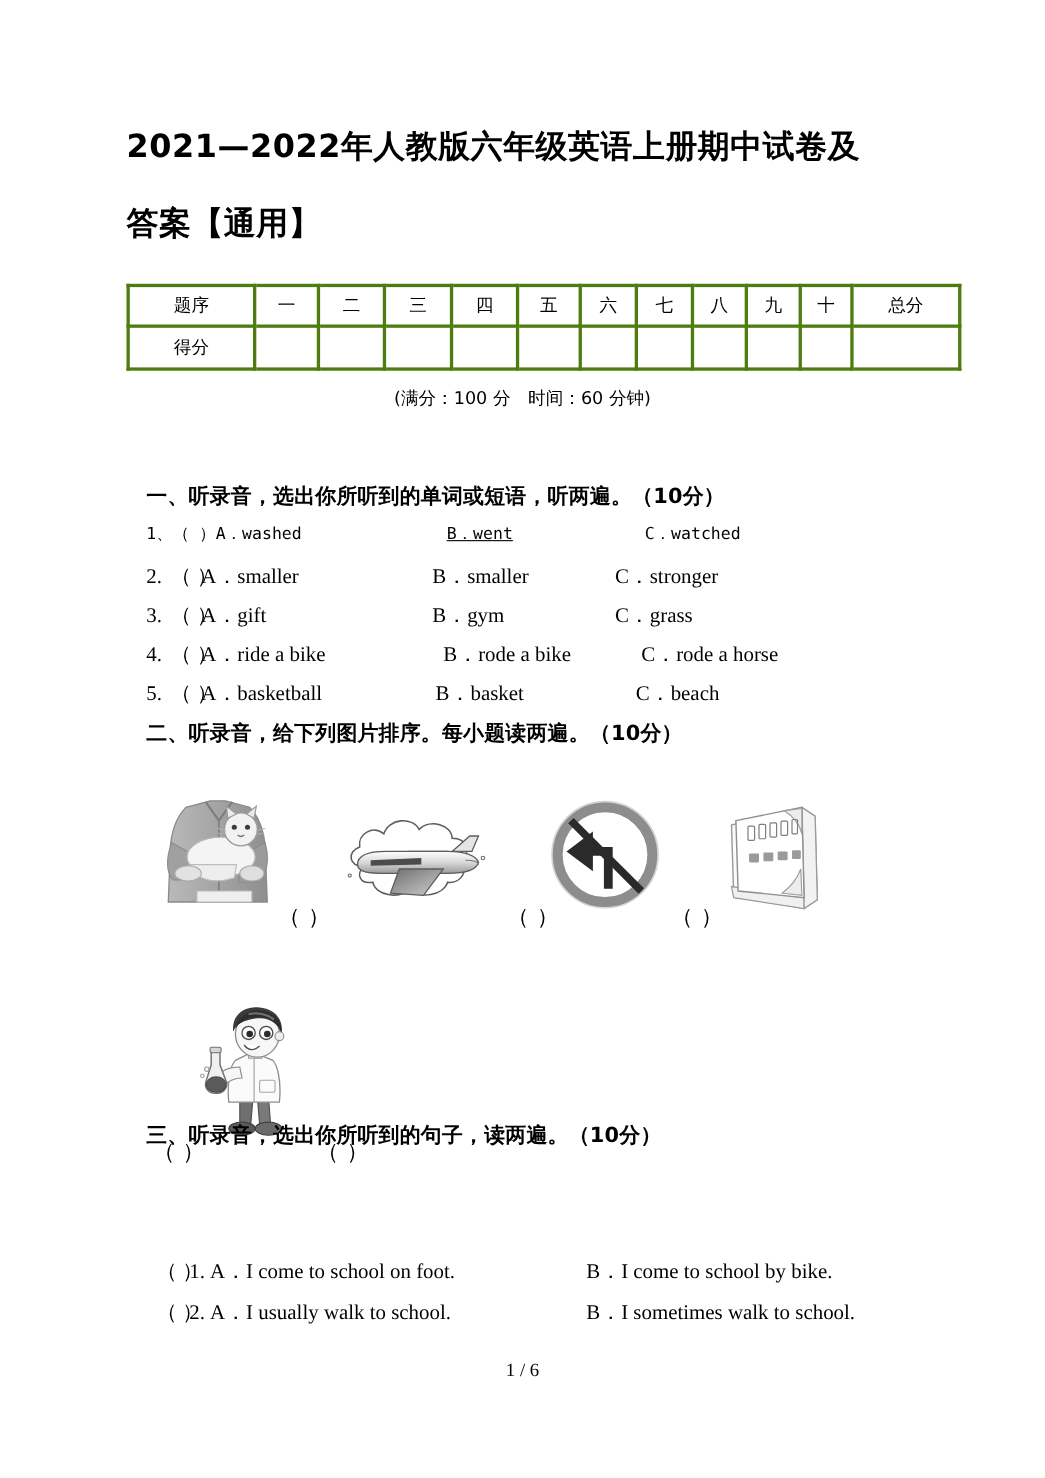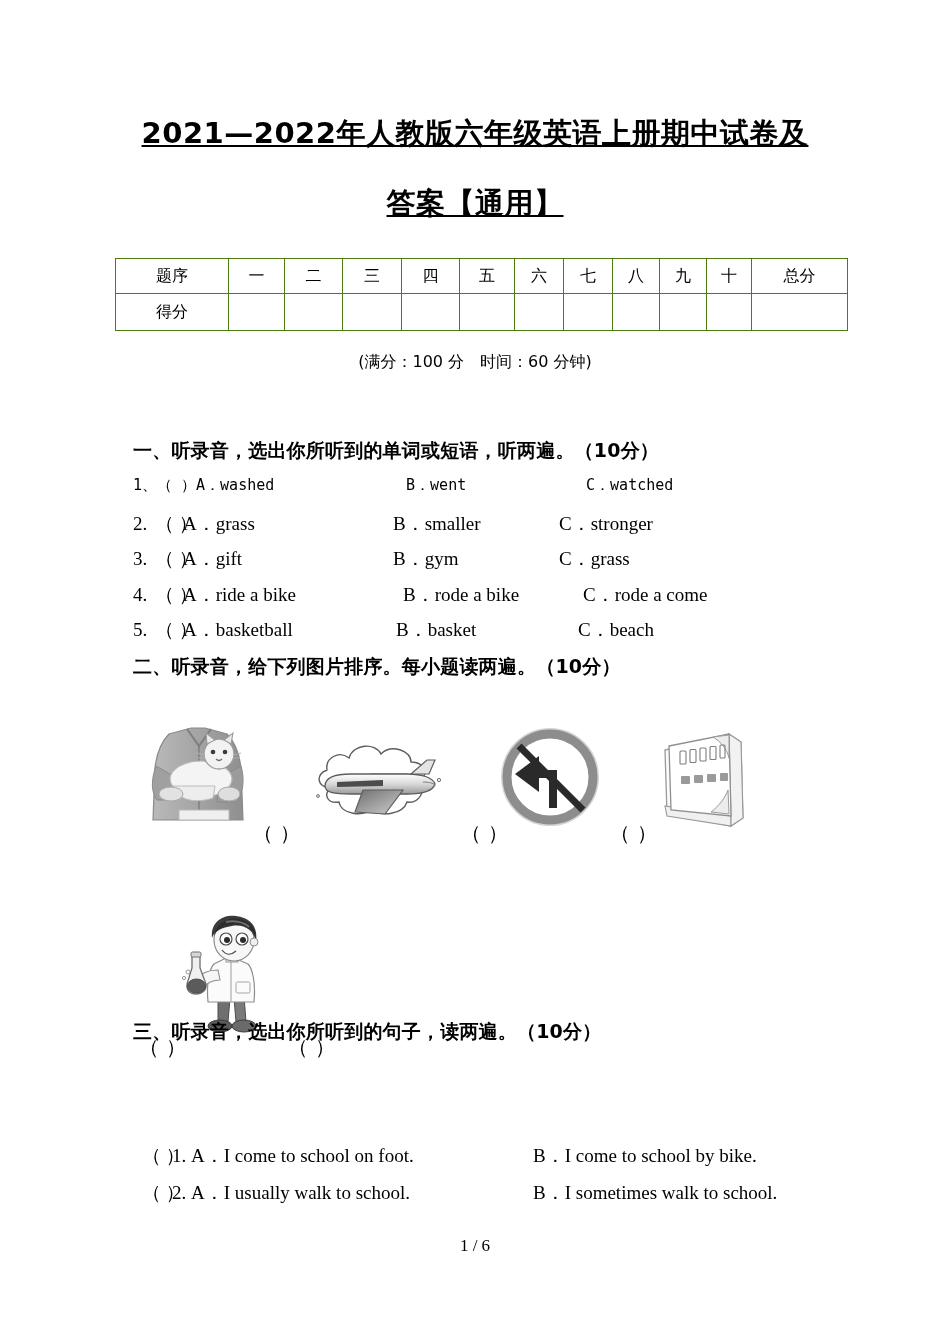--- a/index.html
+++ b/index.html
@@ -23,22 +23,20 @@
     height: 1344px;
     background: #fff;
   }
 
   
   .title-block {
     position: absolute;
     left: 115px;
     top: 118px;
     width: 720px;
-    text-align: center;
-    text-decoration: underline;
   }
   .title-line {
     font-family: "DejaVu Sans", "Liberation Sans", sans-serif;
     font-weight: bold;
     font-size: 29px;
     letter-spacing: 0.5px;
     line-height: 1.05;
     color: #000;
     white-space: nowrap;
   }
@@ -47,21 +45,21 @@
   
   .score-table {
     position: absolute;
     left: 115px;
     top: 258px;
     width: 720px;
     border-collapse: collapse;
     table-layout: fixed;
   }
   .score-table td {
-    border: 1px solid #4d7c0f;
+    border: 3px solid #4d7c0f;
     height: 34px;
     text-align: center;
     vertical-align: middle;
     font-family: "DejaVu Sans", "Liberation Sans", sans-serif;
     font-size: 16px;
     color: #000;
     padding: 0;
   }
   .score-table td.lbl { font-size: 16px; }
   .score-table tr.vals td { height: 36px; }
@@ -104,21 +102,21 @@
     color: #000;
   }
   .q1row {
     top: 476px;
     font-family: "DejaVu Sans Mono", "Liberation Mono", monospace;
     font-size: 15px;
   }
   .q1row .num  { display:inline-block; }
   .q1row .opt  { display:inline-block; }
   .q1row .oa { width: 210px; }
-  .q1row .ob { width: 180px; }
+  .q1row .ob { width: 180px; text-decoration: underline; }
 
   
   .qser {
     font-family: "Liberation Serif", "DejaVu Serif", serif;
     font-size: 19px;
   }
   .q2row { top: 511px; }
   .q3row { top: 546px; }
   .q4row { top: 582px; }
   .q5row { top: 617px; }
@@ -239,29 +237,29 @@
 
   <div class="meta-line meta-full">(满分：100 分　时间：60 分钟)</div>
 
   <div class="sec-head sec1">一、听录音，选出你所听到的单词或短语，听两遍。（10分）</div>
 
   <div class="q-row q1row">
     <span class="num">1、</span><span class="paren">（   ）</span><span class="opt oa">A．washed</span><span class="opt ob">B．went</span><span class="opt oc">C．watched</span>
   </div>
 
   <div class="q-row qser q2row">
-    <span class="num">2.</span><span class="paren">（ ）</span><span class="opt oa">A．grass</span><span class="opt ob">B．smaller</span><span class="opt oc">C．stronger</span>
+    <span class="num">2.</span><span class="paren">（ ）</span><span class="opt oa">A．smaller</span><span class="opt ob">B．smaller</span><span class="opt oc">C．stronger</span>
   </div>
 
   <div class="q-row qser q3row">
     <span class="num">3.</span><span class="paren">（ ）</span><span class="opt oa">A．gift</span><span class="opt ob">B．gym</span><span class="opt oc">C．grass</span>
   </div>
 
   <div class="q-row qser q4row">
-    <span class="num">4.</span><span class="paren">（ ）</span><span class="opt oa">A．ride a bike</span><span class="opt ob">B．rode a bike</span><span class="opt oc">C．rode a come</span>
+    <span class="num">4.</span><span class="paren">（ ）</span><span class="opt oa">A．ride a bike</span><span class="opt ob">B．rode a bike</span><span class="opt oc">C．rode a horse</span>
   </div>
 
   <div class="q-row qser q5row">
     <span class="num">5.</span><span class="paren">（ ）</span><span class="opt oa">A．basketball</span><span class="opt ob">B．basket</span><span class="opt oc">C．beach</span>
   </div>
 
   <div class="sec-head sec2">二、听录音，给下列图片排序。每小题读两遍。（10分）</div>
 
   <div class="pic-area">
 

